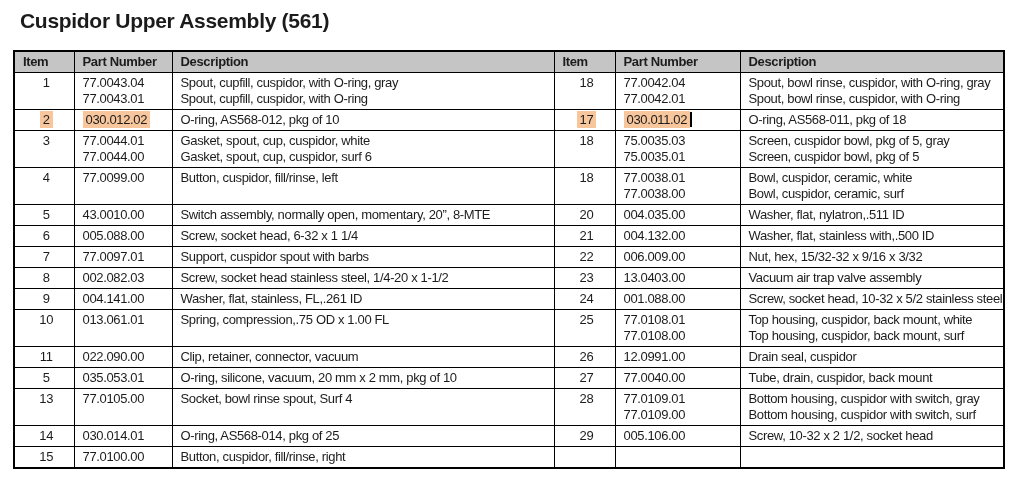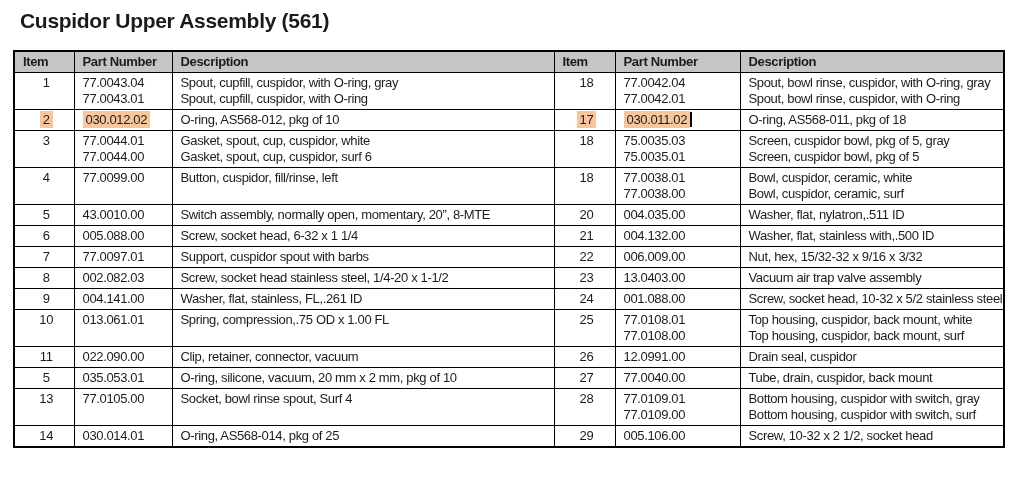--- a/index.html
+++ b/index.html
@@ -389,15 +389,35 @@
           <td class="c-item">
             <div class="line"><span>29</span></div>
           </td>
           <td>
             <div class="line"><span>005.106.00</span></div>
           </td>
           <td>
             <div class="line">Screw, 10-32 x 2 1/2, socket head</div>
           </td>
         </tr>
+        <tr>
+          <td class="c-item">
+            <div class="line"><span>15</span></div>
+          </td>
+          <td>
+            <div class="line"><span>77.0100.00</span></div>
+          </td>
+          <td>
+            <div class="line">Button, cuspidor, fill/rinse, right</div>
+          </td>
+          <td class="c-item">
+            <div class="line"></div>
+          </td>
+          <td>
+            <div class="line"></div>
+          </td>
+          <td>
+            <div class="line"></div>
+          </td>
+        </tr>
       </tbody>
   </table>
 </div>
 
 </body></html>

